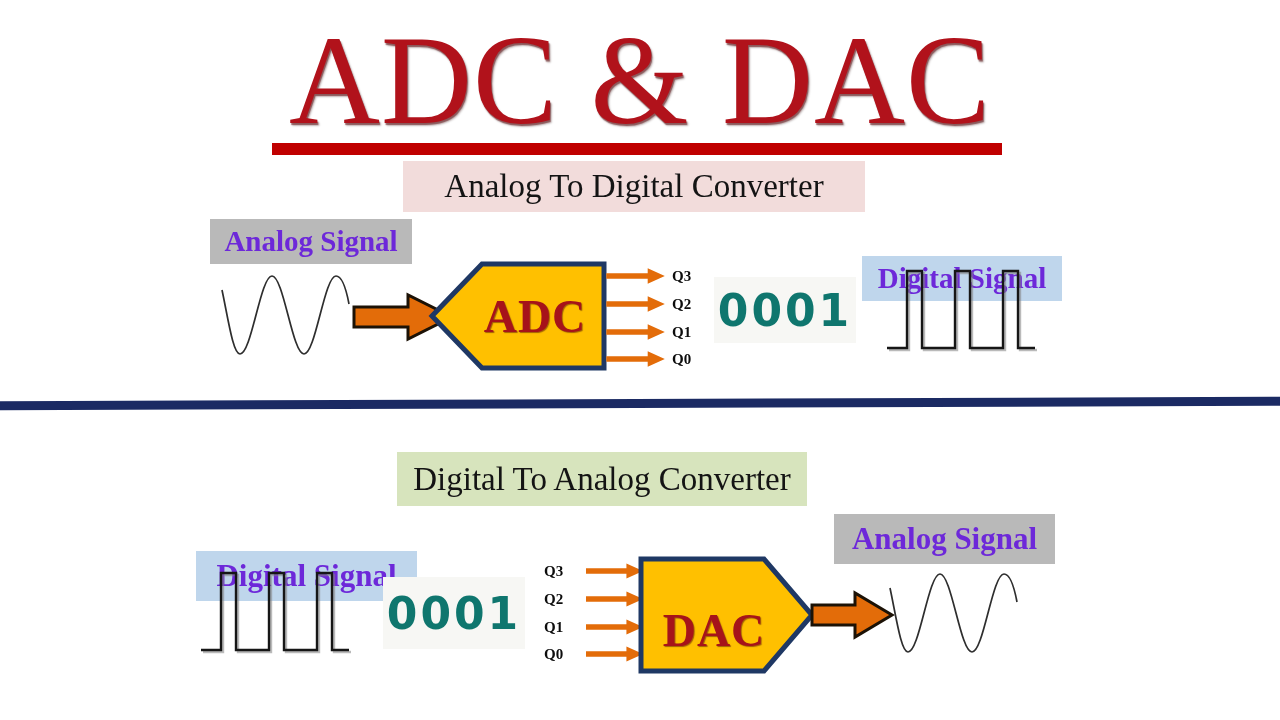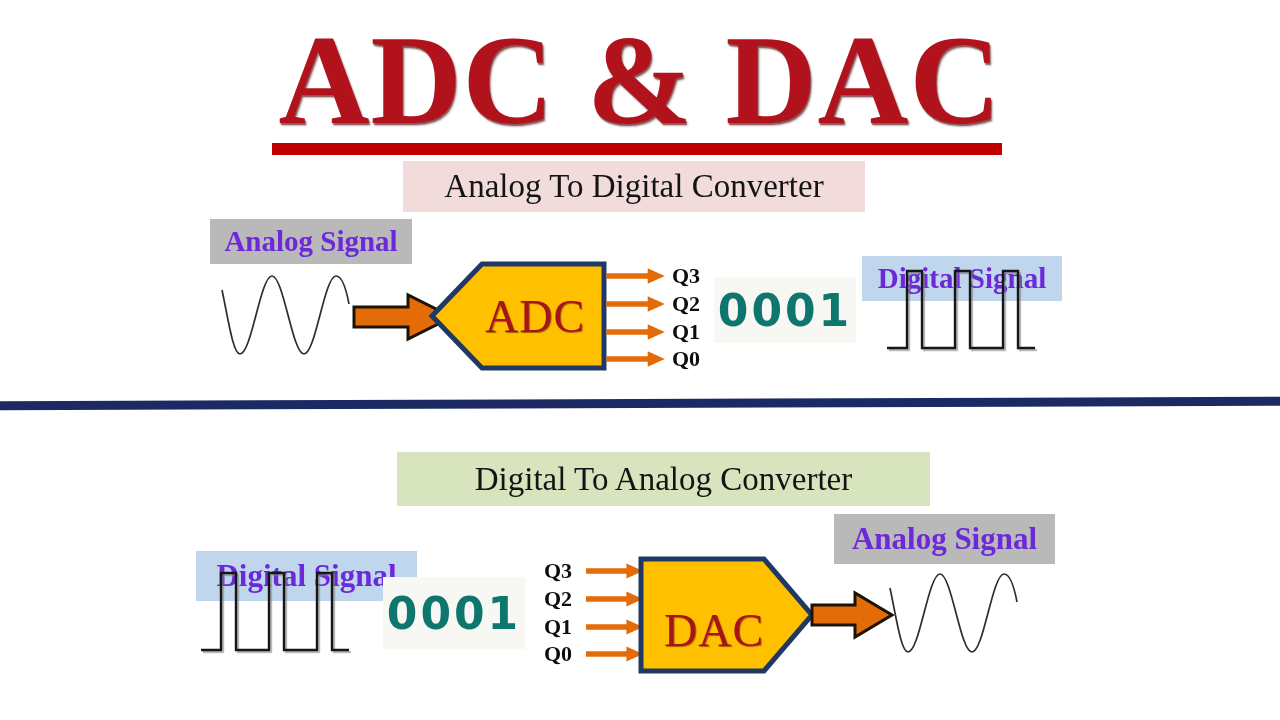--- a/index.html
+++ b/index.html
@@ -5,36 +5,36 @@
   html,body{margin:0;padding:0;background:#e9e9e9;}
   #stage{
     position:relative;width:1280px;height:720px;background:#ffffff;
     font-family:"Liberation Serif", serif;overflow:hidden;margin:0 auto;
   }
   .abs{position:absolute;}
 
   
   #main-title{
     left:0;right:0;top:18px;text-align:center;
-    font-size:126px;font-weight:bold;line-height:1;
+    font-size:126px;font-weight:normal;line-height:1;
     color:var(--title-red);
     text-shadow:1px 2px 1px rgba(90,6,10,.55), 2px 3px 2px rgba(40,0,0,.25);
     letter-spacing:1px;white-space:nowrap;
   }
   #title-underline{
     left:272px;top:143px;width:730px;height:12px;background:var(--underline-red);
   }
 
   
   .section-heading{
     height:51px;display:flex;align-items:center;justify-content:center;
     font-weight:normal;font-size:33px;color:#141414;white-space:nowrap;
   }
   #adc-heading{left:403px;top:161px;width:462px;background:var(--pink);}
-  #dac-heading{left:397px;top:452px;width:533px;height:54px;background:var(--green);}
+  #dac-heading{left:397px;top:452px;width:410px;height:54px;background:var(--green);}
 
   
   .signal-label{
     display:flex;align-items:center;justify-content:center;
     font-weight:bold;font-size:29px;color:#6d28d9;white-space:nowrap;
   }
   .gray-label{background:var(--gray);}
   .blue-label{background:var(--blue);margin-top:37px;}
   #analog-label-top{left:210px;top:219px;width:202px;height:45px;}
   #digital-label-top{left:862px;top:219px;width:200px;height:45px;}
@@ -50,36 +50,36 @@
   .square-shadow{fill:none;stroke:rgba(130,130,130,.55);stroke-width:2.4;}
   #sine-top{left:218px;top:268px;}
   #square-top{left:886px;top:268px;}
   #square-bottom{left:200px;top:570px;}
   #sine-bottom{left:886px;top:566px;}
 
   
   .pentagon{fill:var(--yellow);stroke:var(--navy);stroke-width:5;stroke-linejoin:miter;}
   .block-wrap span{
     position:absolute;left:0;right:0;top:50%;transform:translateY(-50%);
-    text-align:center;font-weight:normal;font-size:46px;color:var(--dark-red);
+    text-align:center;font-weight:bold;font-size:46px;color:var(--dark-red);
     text-shadow:1px 1px 1px rgba(70,4,6,.5);letter-spacing:1px;
   }
   #adc-block{left:428px;top:258px;width:180px;height:116px;}
   #adc-block span{padding-left:34px;}
   #dac-block{left:638px;top:556px;width:178px;height:148px;}
   #dac-block span{padding-right:26px;}
 
   
   .block-arrow-poly{fill:var(--orange);stroke:#1c1206;stroke-width:3;stroke-linejoin:miter;}
   #big-arrow-top{left:352px;top:292px;}
   #big-arrow-bottom{left:810px;top:590px;}
 
   
   .bit-row{display:flex;align-items:center;gap:6px;height:20px;}
-  .bit-label{font-weight:bold;font-size:22px;color:#0d0d0d;line-height:1;}
+  .bit-label{font-weight:bold;font-size:15px;color:#0d0d0d;line-height:1;}
   .small-arrow-poly{fill:var(--orange);}
   .out-row{left:606px;}
   .in-row{left:544px;}
   .in-row .bit-label{width:36px;text-align:left;}
 
   
   .digital-value{
     display:flex;align-items:center;justify-content:center;
     font-family:"DejaVu Sans", sans-serif;font-weight:bold;color:#0f766e;
     background:#f7f7f4;font-size:44px;letter-spacing:3px;

